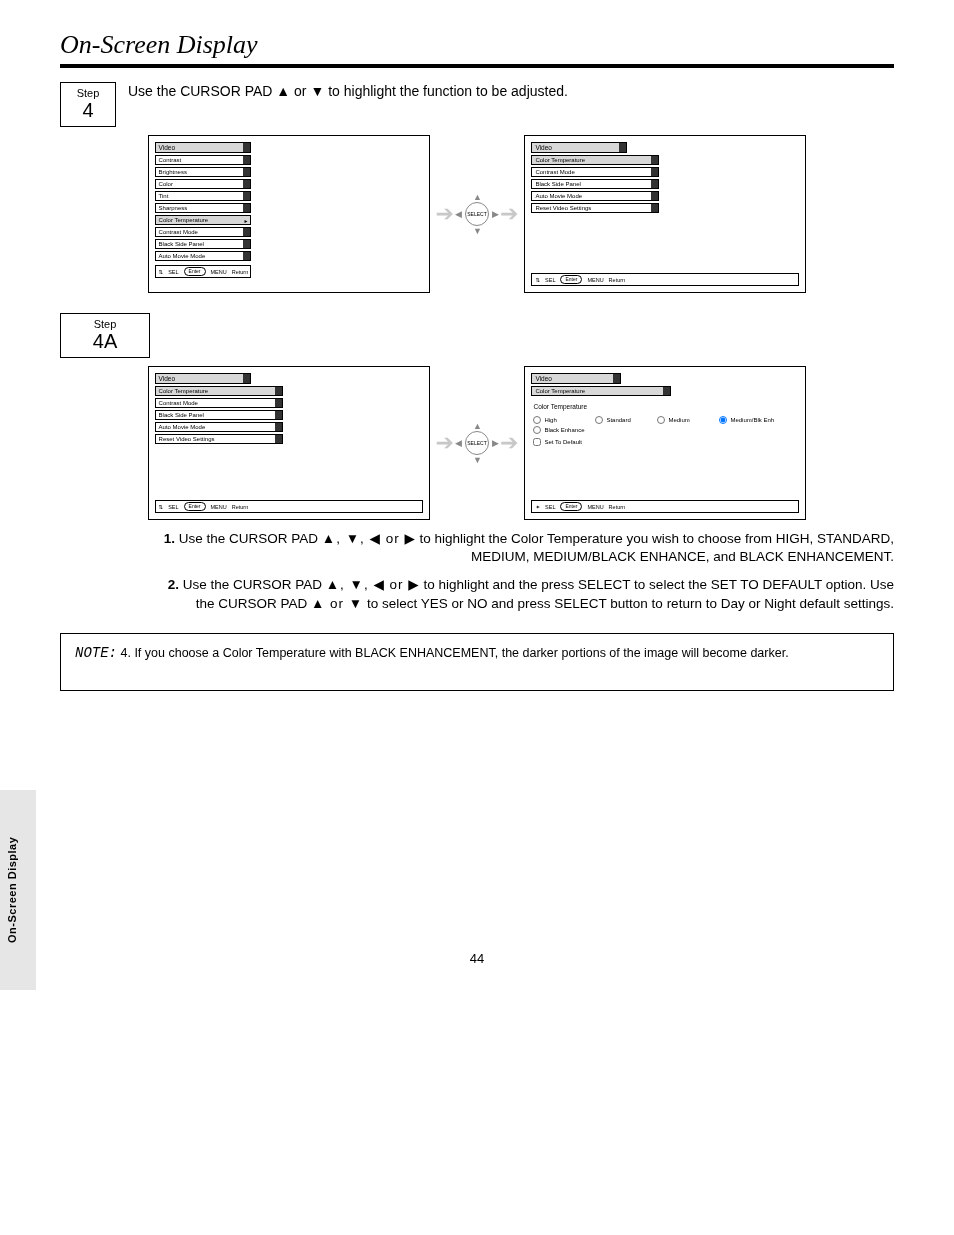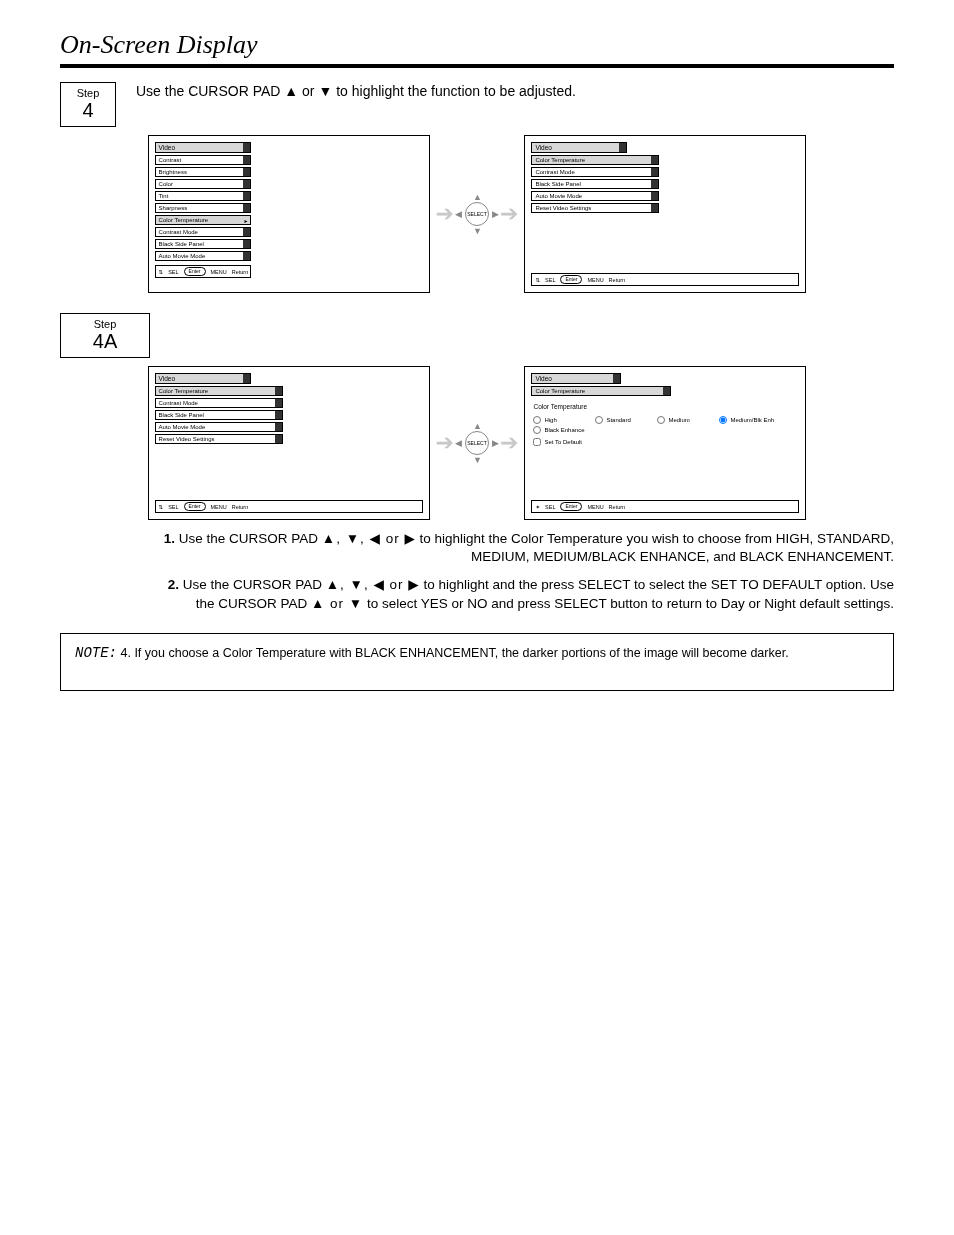--- a/index.html
+++ b/index.html
@@ -43,21 +43,21 @@
     align-items: flex-start;
     margin-bottom: 8px;
     margin-top: 12px;
   }
   .step-box {
     border: 1.5px solid #000;
     padding: 4px 10px;
     min-width: 56px;
     text-align: center;
     font-size: 11px;
-    margin-right: 20px;
+    margin-right: 12px;
     margin-top: 2px;
   }
   .step-box .sn { font-size: 20px; font-weight: normal; }
   .step-box.sm { min-width: 90px; }
   .step-text {
     flex: 1;
     font-size: 14px;
     line-height: 1.35;
     padding-top: 2px;
   }
@@ -366,13 +366,14 @@
     <span class="n">2.</span>
     <span>Use the CURSOR PAD </span><span class="arrows">▲, ▼, ◀ or ▶</span><span> to highlight and the press SELECT to select the SET TO DEFAULT option. Use the CURSOR PAD </span><span class="arrows">▲ or ▼</span><span> to select YES or NO and press SELECT button to return to Day or Night default settings.</span>
   </div>
 
   <div class="note-box">
     <span class="note-lead">NOTE:</span>
     <span>4. If you choose a Color Temperature with BLACK ENHANCEMENT, the darker portions of the image will become darker.</span><br>
     <span style="display:inline-block;width:48px"></span>
   </div>
 
+  <div class="page-num">44</div>
 </div>
 
 </body></html>

